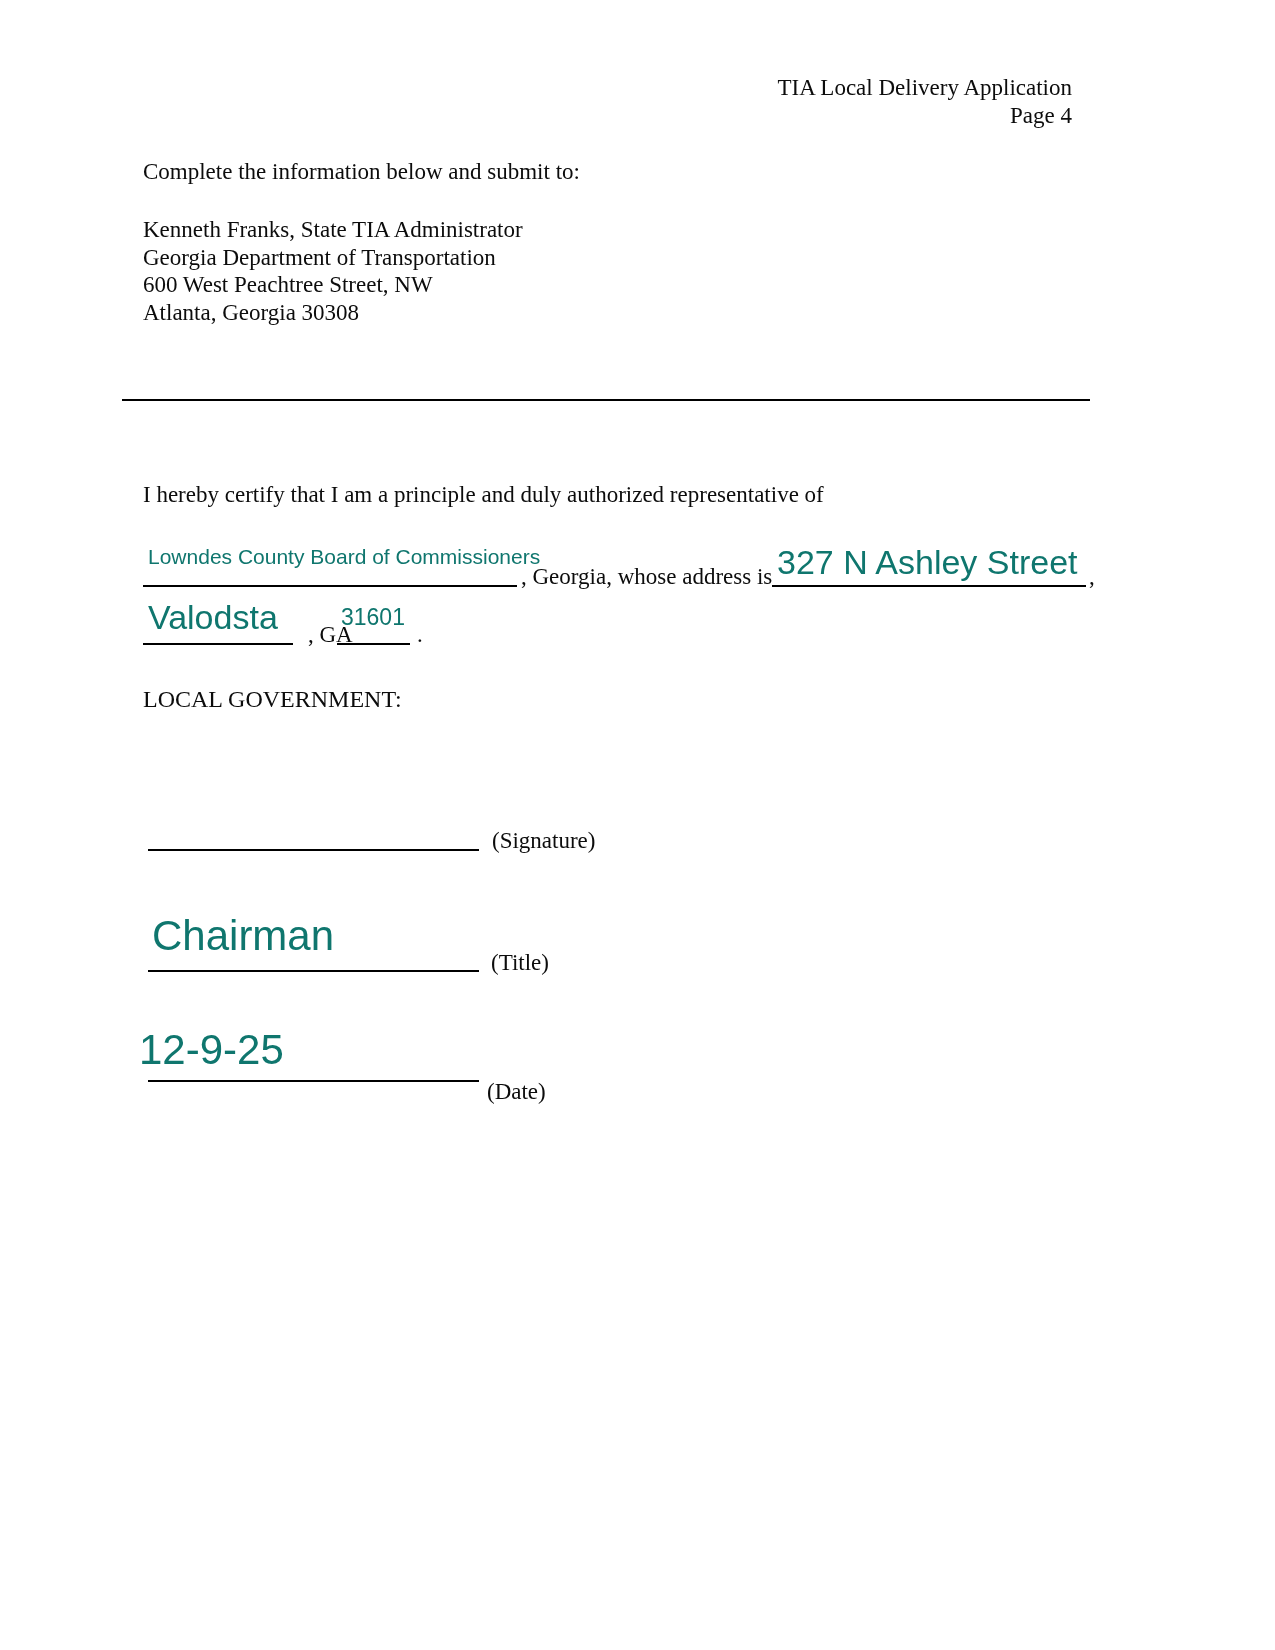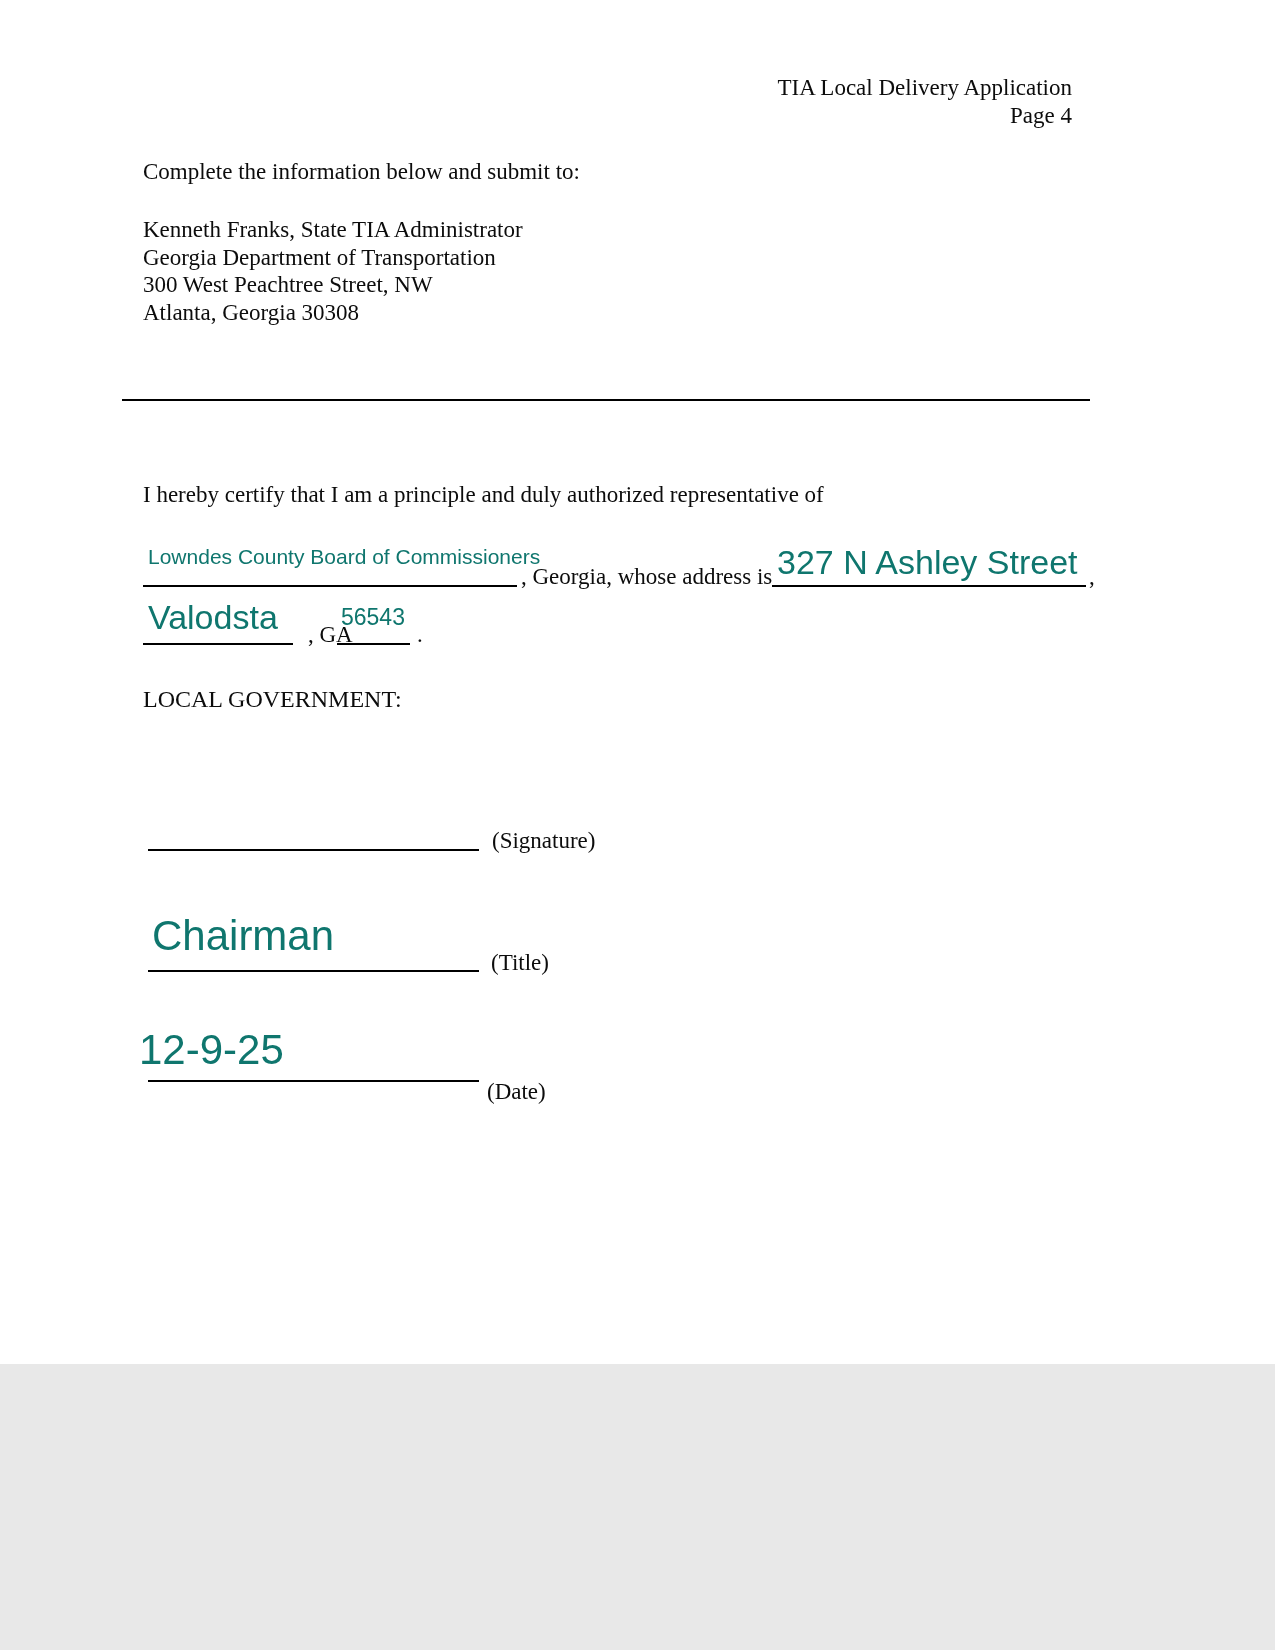--- a/index.html
+++ b/index.html
@@ -1,19 +1,19 @@
 <!DOCTYPE html>
 <html><head>
 <meta charset="utf-8">
 <style>
   html, body { margin: 0; padding: 0; background: #e8e8e8; }
   .page {
     position: relative;
     width: 1275px;
-    height: 1364px;
+    height: 1650px;
     margin: 0 auto;
     background: #ffffff;
     font-family: "Liberation Serif", serif;
     color: #0c0c0c;
     overflow: hidden;
   }
   .abs { position: absolute; white-space: nowrap; }
   .serif { font-family: "Liberation Serif", serif; font-size: 23px; line-height: 28px; }
   .sans-fill { font-family: "Liberation Sans", sans-serif; color: #0f766e; }
   .fill-21 { font-size: 21px; }
@@ -32,41 +32,41 @@
   <div class="abs header-block serif" style="top:74px; right:203px;">
     <div>TIA Local Delivery Application</div>
     <div>Page 4</div>
   </div>
 
   <div class="abs serif" style="left:143px; top:158px;">Complete the information below and submit to:</div>
 
   <div class="abs serif" style="left:143px; top:216px; line-height:27.5px;">
     <div>Kenneth Franks, State TIA Administrator</div>
     <div>Georgia Department of Transportation</div>
-    <div>300 West Peachtree Street, NW</div>
+    <div>600 West Peachtree Street, NW</div>
     <div>Atlanta, Georgia 30308</div>
   </div>
 
   <div class="divider" style="left:122px; top:399px; width:968px;"></div>
 
   <div class="abs serif" style="left:143px; top:481px;">I hereby certify that I am a principle and duly authorized representative of</div>
 
   <div class="abs sans-fill fill-21" style="left:148px; top:545px;">Lowndes County Board of Commissioners</div>
   <div class="rule" style="left:143px; top:585px; width:374px;"></div>
 
   <div class="abs serif" style="left:521px; top:563px;">, Georgia, whose address is</div>
 
   <div class="abs sans-fill fill-34" style="left:777px; top:543px;">327 N Ashley Street</div>
   <div class="rule" style="left:772px; top:585px; width:314px;"></div>
   <div class="abs serif" style="left:1089px; top:563px;">,</div>
 
   <div class="abs sans-fill fill-34" style="left:148px; top:598px;">Valodsta</div>
   <div class="rule" style="left:143px; top:643px; width:150px;"></div>
   <div class="abs serif" style="left:296px; top:621px;margin-left:12px;">, GA</div>
-  <div class="abs sans-fill fill-23" style="left:341px; top:604px;">56543</div>
+  <div class="abs sans-fill fill-23" style="left:341px; top:604px;">31601</div>
   <div class="rule" style="left:337px; top:643px; width:73px;"></div>
   <div class="abs serif" style="left:417px; top:621px;">.</div>
 
   <div class="abs serif" style="left:143px; top:685px; font-size:24px;">LOCAL GOVERNMENT:</div>
 
   <div class="rule" style="left:148px; top:849px; width:331px;"></div>
   <div class="abs serif" style="left:492px; top:827px;">(Signature)</div>
 
   <div class="abs sans-fill fill-42" style="left:152px; top:912px;">Chairman</div>
   <div class="rule" style="left:148px; top:970px; width:331px;"></div>

